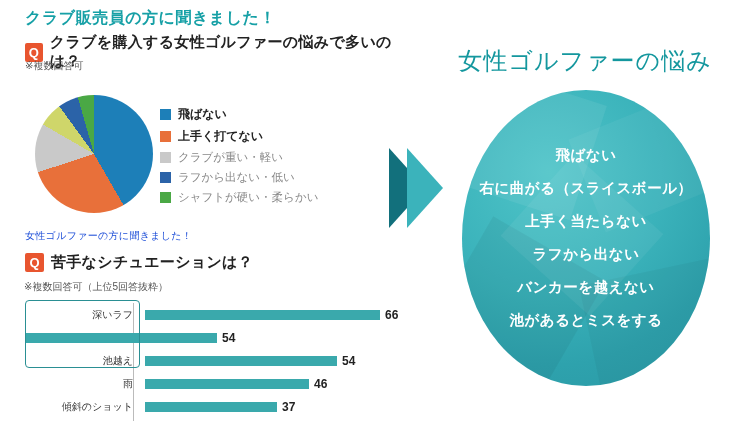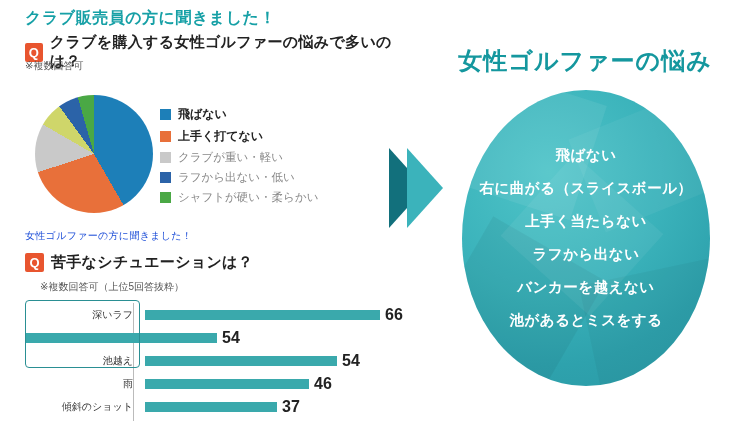--- a/index.html
+++ b/index.html
@@ -46,46 +46,46 @@
   .legend-lbl{font-size:11.5px;color:#333;white-space:nowrap;}
   .legend-lbl.em{font-weight:bold;color:#222;font-size:12px;}
   .legend-lbl.grey{color:#888;}
 
   
   .headline2{
     position:absolute;left:25px;top:229px;
     font-size:10px;font-weight:normal;color:#1d4ed8;letter-spacing:.3px;
   }
   .qrow2{position:absolute;left:25px;top:253px;display:flex;align-items:center;gap:7px;}
-  .note2{position:absolute;left:40px;top:280px;font-size:10px;color:#555;}
+  .note2{position:absolute;left:24px;top:280px;font-size:10px;color:#555;}
 
   
   .bars{position:absolute;left:25px;top:303px;width:360px;height:118px;}
   .barrow{position:relative;height:23px;display:flex;align-items:center;}
   .barlabel{
     width:108px;text-align:right;padding-right:12px;
     font-size:10px;color:#333;white-space:nowrap;flex:none;
   }
   .bartrack{position:relative;flex:1;height:23px;display:flex;align-items:center;}
   .barfill{height:10px;background:#3aa9ac;}
-  .barval{font-size:16px;color:#222;margin-left:5px;font-weight:bold;}
+  .barval{font-size:12px;color:#222;margin-left:5px;font-weight:bold;}
   .axisline{position:absolute;left:108px;top:0;bottom:0;width:1px;background:#bbb;}
   .bar-callout{
     position:absolute;left:0px;top:-3px;width:113px;height:66px;
     border:1.5px solid #2a8f93;border-radius:4px;pointer-events:none;
   }
 
   
   .arrow{position:absolute;left:385px;top:148px;width:58px;height:80px;}
 
   
   .right{position:absolute;left:440px;top:0;width:290px;height:431px;}
   .rtitle{
     position:absolute;left:0;top:45px;width:290px;text-align:center;
-    font-size:24px;font-weight:bold;color:#14979e;letter-spacing:1px;
+    font-size:24px;font-weight:normal;color:#14979e;letter-spacing:1px;
   }
   .blob{
     position:absolute;left:22px;top:90px;width:248px;height:296px;
     border-radius:50%;
     background:radial-gradient(circle at 35% 28%, #4fc4c8 0%, #3bb3bb 42%, #2ea2ad 72%, #2a98a4 100%);
     overflow:hidden;
   }
   .facet{position:absolute;background:rgba(255,255,255,.07);}
   .f1{left:-20px;top:-10px;width:150px;height:120px;transform:rotate(18deg);}
   .f2{left:120px;top:20px;width:140px;height:100px;transform:rotate(-22deg);background:rgba(255,255,255,.05);}

